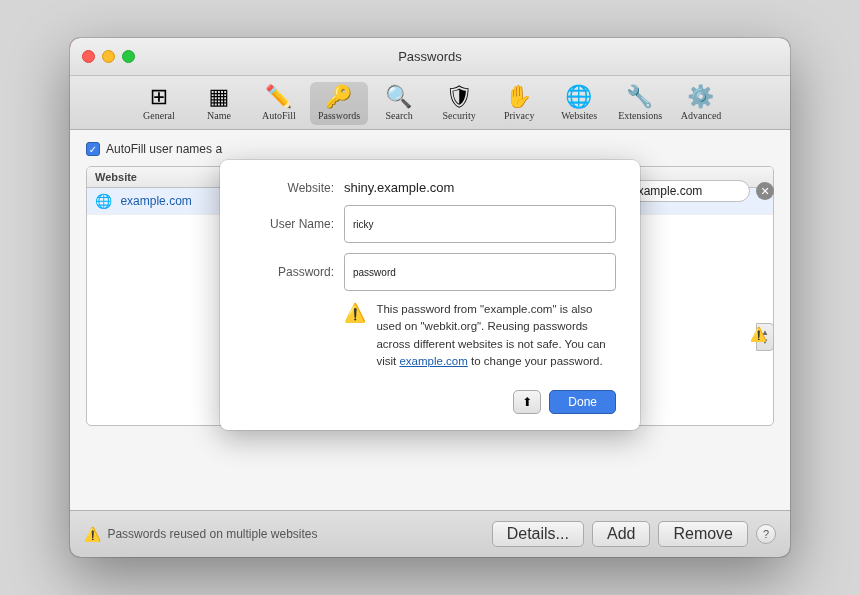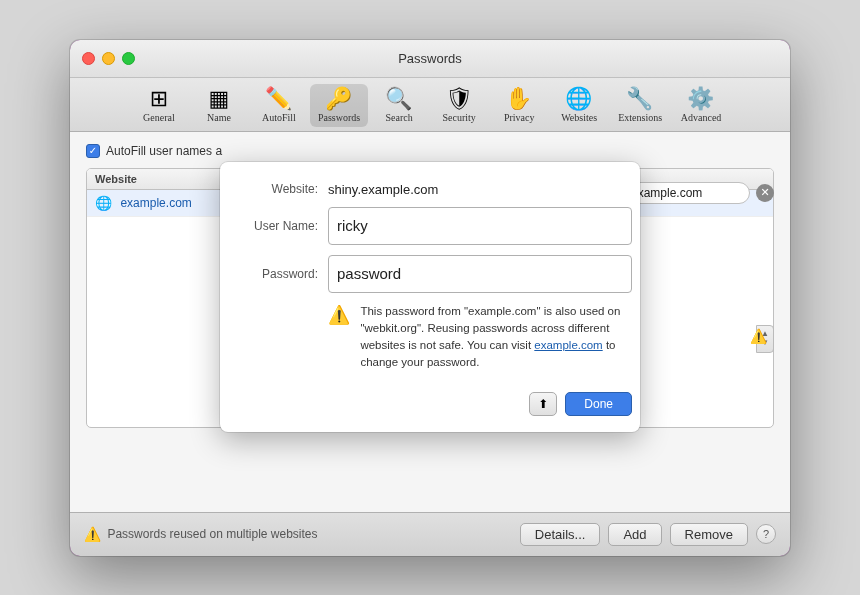--- a/index.html
+++ b/index.html
@@ -138,21 +138,21 @@
       align-items: center;
       gap: 8px;
     }
     .warning-text { font-size: 12px; color: #555; flex: 1; display: flex; align-items: center; gap: 6px; }
     .warning-icon-sm { font-size: 14px; }
     .mac-button {
       background: linear-gradient(to bottom, #f5f5f5, #e0e0e0);
       border: 1px solid #aaa;
       border-radius: 5px;
       padding: 3px 14px;
-      font-size: 13px;
+      font-size: 16px;
       cursor: pointer;
       color: #333;
     }
     .help-btn {
       width: 20px; height: 20px; border-radius: 50%;
       background: linear-gradient(to bottom, #f5f5f5, #e0e0e0);
       border: 1px solid #aaa;
       font-size: 11px; color: #555;
       display: flex; align-items: center; justify-content: center;
       cursor: pointer;
@@ -168,21 +168,21 @@
       pointer-events: none;
       z-index: 100;
     }
     .modal {
       pointer-events: all;
       background: white;
       border-radius: 8px;
       box-shadow: 0 8px 30px rgba(0,0,0,0.3), 0 0 0 1px rgba(0,0,0,0.1);
       width: 420px;
       margin-top: 30px;
-      padding: 20px 8px 16px;
+      padding: 20px 24px 16px;
     }
     .modal-row {
       display: flex;
       align-items: center;
       margin-bottom: 10px;
     }
     .modal-label {
       font-size: 12px;
       color: #555;
       width: 100px;
@@ -193,21 +193,21 @@
     .modal-value {
       font-size: 13px;
       color: #222;
     }
     .modal-input {
       flex: 1;
       height: 38px;
       border: 1px solid #b0b0b0;
       border-radius: 4px;
       padding: 0 8px;
-      font-size: 15px;
+      font-size: 10px;
       background: white;
       color: #222;
       outline: none;
     }
     .warning-block {
       display: flex;
       gap: 10px;
       margin: 10px 0 16px;
       padding: 0 0 0 100px;
     }

